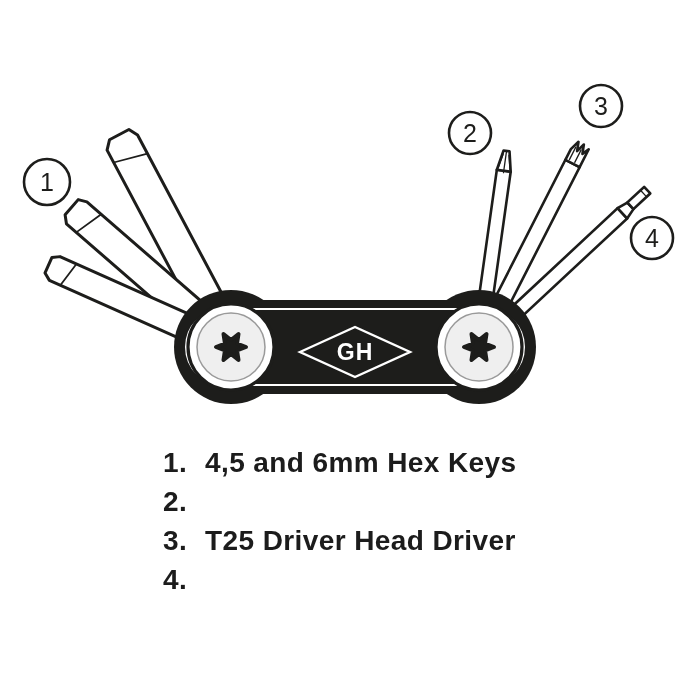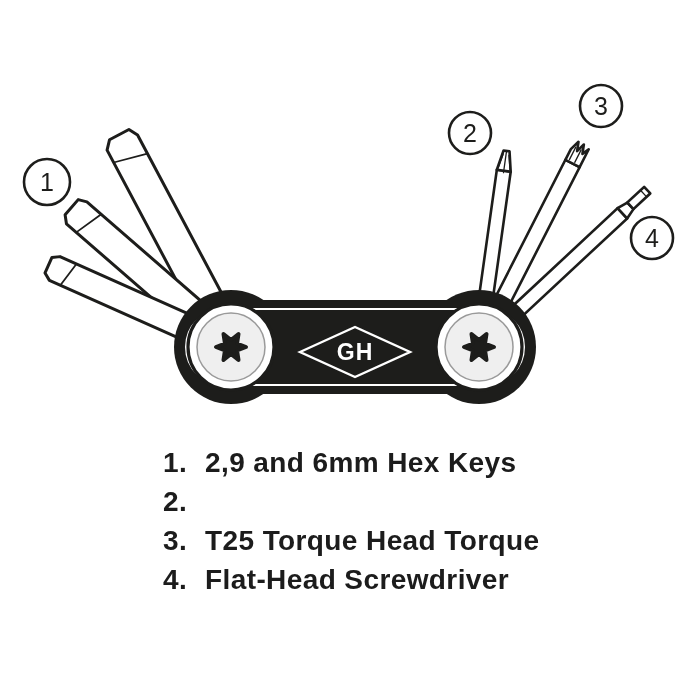--- a/index.html
+++ b/index.html
@@ -123,28 +123,27 @@
     </g>
     <g>
       <circle class="callout-circle" cx="652" cy="238" r="21"></circle>
       <text class="callout-num" x="652" y="247">4</text>
     </g>
   </svg>
 
   <div class="legend">
     <div class="legend-row">
       <span class="legend-num">1.</span>
-      <span class="legend-text">2,9 and 6mm Hex Keys</span>
+      <span class="legend-text">4,5 and 6mm Hex Keys</span>
     </div>
     <div class="legend-row">
       <span class="legend-num">2.</span>
     </div>
     <div class="legend-row">
       <span class="legend-num">3.</span>
-      <span class="legend-text">T25 Torque Head Torque</span>
+      <span class="legend-text">T25 Driver Head Driver</span>
     </div>
     <div class="legend-row">
       <span class="legend-num">4.</span>
-      <span class="legend-text">Flat-Head Screwdriver</span>
     </div>
   </div>
 
 </div>
 
 </body></html>

